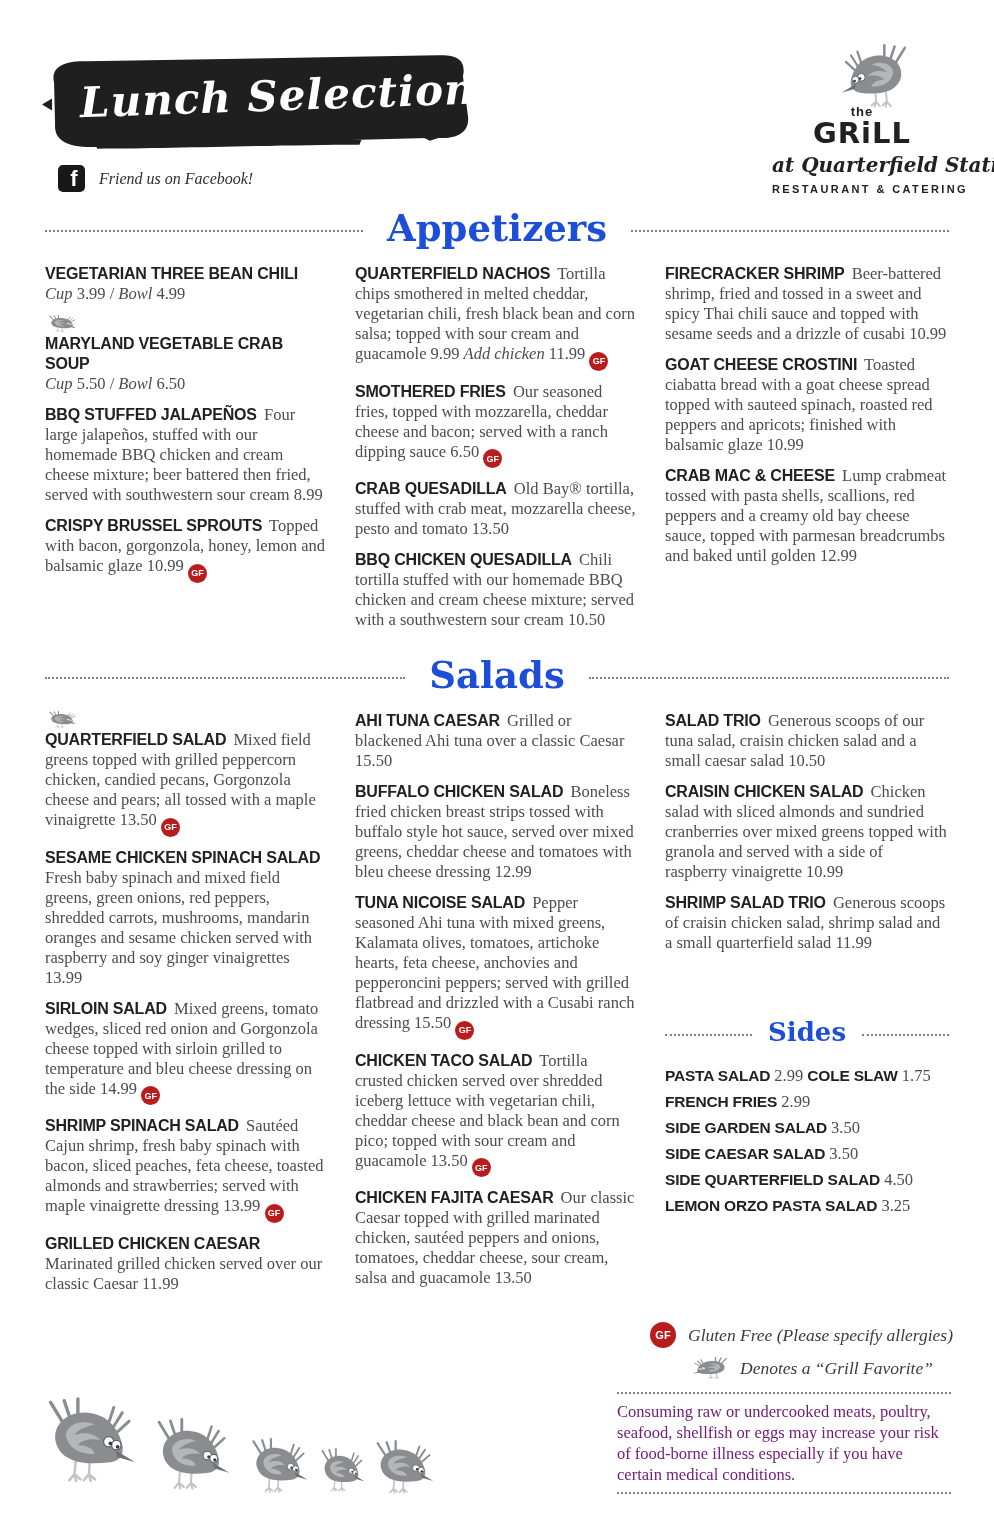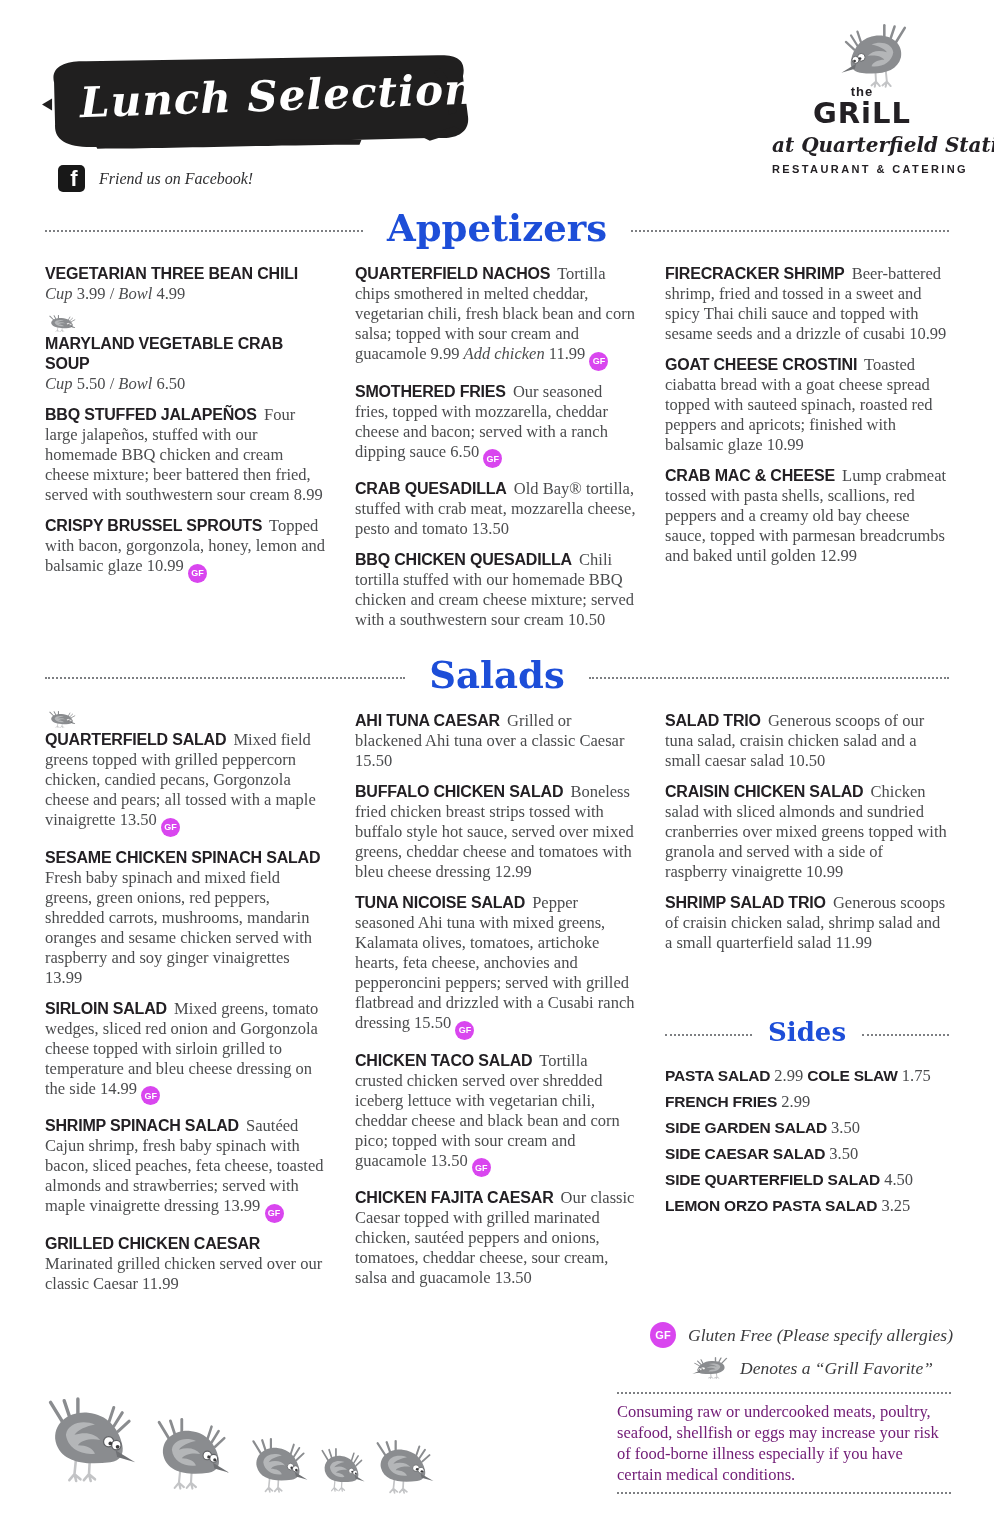--- a/index.html
+++ b/index.html
@@ -5,21 +5,21 @@
   html,body{margin:0;padding:0;background:#fff;}
   .page{position:relative;width:994px;height:1536px;background:#ffffff;overflow:hidden;
         font-family:"Liberation Serif",serif;color:#4b4c4e;}
   p{margin:0;}
   
   .banner{position:absolute;left:40px;top:52px;width:432px;height:106px;}
   .banner svg{width:100%;height:100%;display:block;}
   .banner-title{position:absolute;left:40px;top:20px;width:360px;text-align:center;
     font-family:"DejaVu Serif",serif;font-style:italic;font-weight:700;font-size:42px;
     color:#ffffff;transform:rotate(-2deg);letter-spacing:1px;white-space:nowrap;}
-  .logo{position:absolute;left:772px;top:24px;width:180px;text-align:center;}
+  .logo{position:absolute;left:772px;top:44px;width:180px;text-align:center;}
   .logo-bird{width:104px;height:64px;display:block;margin:0 auto;position:relative;left:14px;}
   .logo-the{display:block;font-family:"Liberation Sans",sans-serif;font-weight:700;font-size:13px;
     letter-spacing:1px;color:#232024;margin-top:-4px;}
   .logo-name{display:block;font-family:"DejaVu Sans",sans-serif;font-weight:800;font-size:29px;
     line-height:1;color:#232024;letter-spacing:1px;margin-top:0;}
   .logo-loc{display:block;font-family:"DejaVu Serif",serif;font-style:italic;font-weight:700;
     font-size:20px;color:#232024;margin-top:5px;white-space:nowrap;}
   .logo-sub{display:block;font-family:"Liberation Sans",sans-serif;font-weight:700;font-size:11px;
     letter-spacing:2.4px;color:#232024;margin-top:6px;white-space:nowrap;text-transform:uppercase;}
   .facebook{position:absolute;left:58px;top:165px;display:flex;align-items:center;gap:14px;}
@@ -34,21 +34,21 @@
     font-size:37px;color:#1d4ed8;margin:0 24px;white-space:nowrap;}
   .dots{flex:1;border-top:2px dotted #7d7f82;height:0;position:relative;top:3px;}
   .menu-grid{display:grid;grid-template-columns:repeat(3,1fr);column-gap:26px;align-items:start;}
   .menu-item{margin-bottom:11px;}
   .item-text{font-size:16.5px;line-height:20px;color:#4b4c4e;}
   .item-name{font-family:"Liberation Sans",sans-serif;font-stretch:condensed;font-weight:700;
     font-size:16px;letter-spacing:-0.2px;color:#232024;margin-right:3px;}
   .ital{font-style:italic;}
   .fav-bird{width:30px;height:17px;display:block;margin:0 0 2px 2px;}
   .gf-badge{display:inline-flex;align-items:center;justify-content:center;width:19px;height:19px;
-    border-radius:50%;background:#d946ef;color:#fff;font-family:"Liberation Sans",sans-serif;
+    border-radius:50%;background:#b91c1c;color:#fff;font-family:"Liberation Sans",sans-serif;
     font-weight:700;font-size:9px;vertical-align:-5px;}
   
   .sides-block{margin-top:64px;}
   .sides-block .section-header{margin-bottom:16px;}
   .sides-block .section-title{font-size:26px;margin:0 16px;}
   .side-line{font-size:16.5px;line-height:26px;color:#4b4c4e;}
   .side-name{font-family:"Liberation Sans",sans-serif;font-stretch:condensed;font-weight:700;
     font-size:15.5px;letter-spacing:-0.2px;color:#232024;}
   
   .legend{position:absolute;left:650px;top:1322px;width:320px;}

